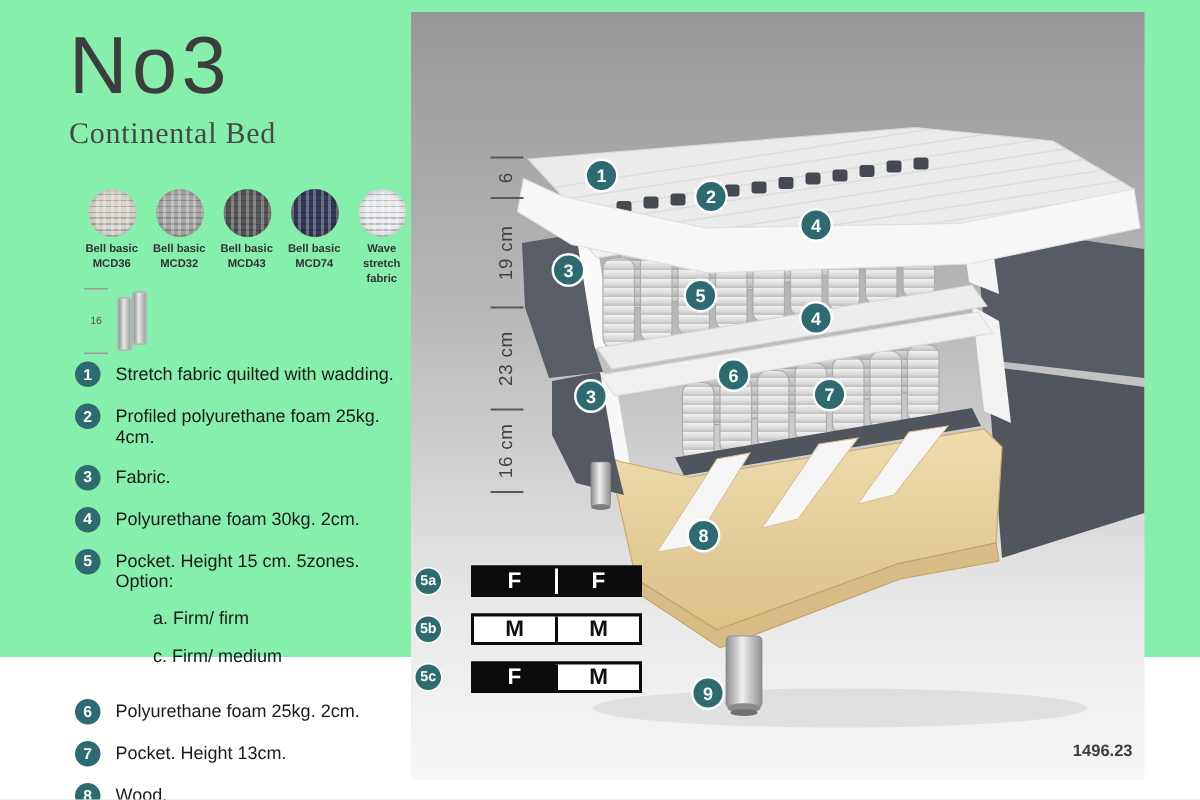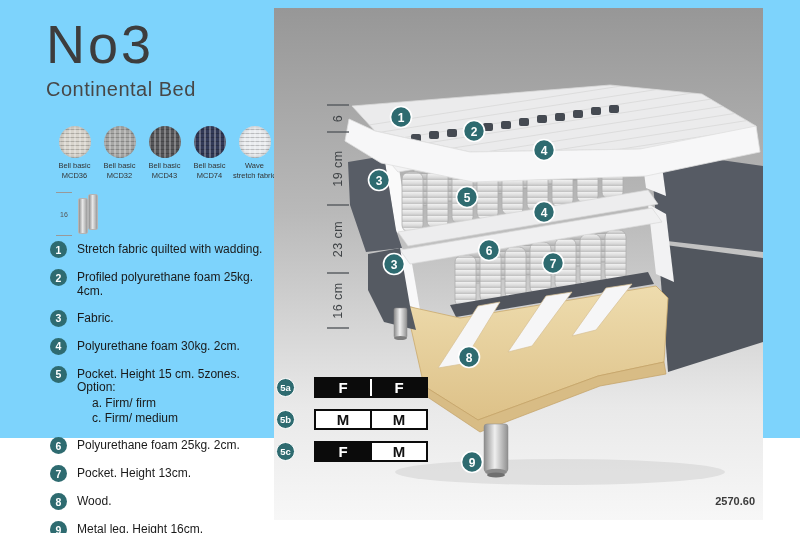--- a/index.html
+++ b/index.html
@@ -1,26 +1,26 @@
 <!DOCTYPE html>
 <html><head>
 <meta charset="utf-8">
 <style>
   * { margin:0; padding:0; box-sizing:border-box; }
   html,body { width:800px; height:533px; background:#ffffff; overflow:hidden;
               font-family:"Liberation Sans", sans-serif; }
-  .stage { position:relative; width:800px; height:438px; background:#7dd3fc; }
+  .stage { position:relative; width:800px; height:438px; background:#86efac; }
 
   
   .title-block { position:absolute; left:46px; top:16px; }
   .title-block h1 { font-size:54px; font-weight:300; letter-spacing:3px; color:#3d3d3d; line-height:1.05; }
-  .title-block .subtitle { font-size:20px; font-weight:300; letter-spacing:.5px; color:#474747; margin-top:5px; }
+  .title-block .subtitle { font-size:20px; font-weight:300; letter-spacing:.5px; color:#474747; margin-top:5px;font-family:Liberation Serif, serif; }
 
   .swatch-row { position:absolute; left:52px; top:126px; display:flex; }
-  .swatch { width:45px; display:flex; flex-direction:column; align-items:center; }
+  .swatch { width:45px; display:flex; flex-direction:column; align-items:center;font-weight:bold; }
   .swatch-circle { width:32px; height:32px; border-radius:50%;
       background-image:
         repeating-linear-gradient(90deg, rgba(255,255,255,.28) 0 2px, rgba(0,0,0,0) 2px 5px),
         repeating-linear-gradient(0deg, rgba(0,0,0,.20) 0 1px, rgba(0,0,0,0) 1px 4px);
       box-shadow: inset 0 0 4px rgba(0,0,0,.25); }
   .swatch-label { margin-top:3px; font-size:7.5px; line-height:1.3; color:#333; text-align:center; }
 
   .leg-thumb { position:absolute; left:56px; top:188px; width:62px; height:54px; }
   .leg-dim { position:absolute; left:0; top:4px; width:16px; height:44px;
              border-top:1px solid #999; border-bottom:1px solid #999;
@@ -30,21 +30,21 @@
              background:linear-gradient(90deg,#8f8f8f,#e9e9e9 45%,#9b9b9b); border:1px solid #b5b5b5;}
   .leg-cyl.a { left:22px; top:10px; }
   .leg-cyl.b { left:32px; top:6px; }
 
   .legend { position:absolute; left:50px; top:241px; width:228px; }
   .legend-item { display:flex; gap:10px; margin-bottom:11px; align-items:flex-start; }
   .legend-item .txt { font-size:12px; color:#1a1a1a; line-height:1.15; padding-top:2px; }
   .num-circle { flex:0 0 auto; width:17px; height:17px; border-radius:50%; background:#2e6b70;
       color:#fff; font-size:10.5px; font-weight:bold; display:flex; align-items:center; justify-content:center; }
   .legend-options { margin-left:14px; margin-top:2px; font-size:12px; color:#1a1a1a; line-height:1.13; }
-  .legend-options div { margin:1px; }
+  .legend-options div { margin:11px; }
 
   
   .panel { position:absolute; left:274px; top:8px; width:489px; height:512px;
            background:linear-gradient(#979797,#b9b9b9 40%,#e9e9e9 78%,#f7f7f7); }
   .panel svg { position:absolute; left:0; top:0; }
 
   .version { position:absolute; right:8px; bottom:13px; font-size:11px; font-weight:bold; color:#3b3b3b; }
 
   
   .firmness { position:absolute; left:2px; top:369px; }
@@ -383,16 +383,16 @@
       </div>
       <div class="f-row">
         <div class="f-label">5c</div>
         <div class="f-bar">
           <div class="f-cell" data-variant="dark">F</div>
           <div class="f-cell" data-variant="light">M</div>
         </div>
       </div>
     </div>
 
-    <div class="version">2570.60</div>
+    <div class="version">1496.23</div>
   </div>
 
 </div>
 
 </body></html>

